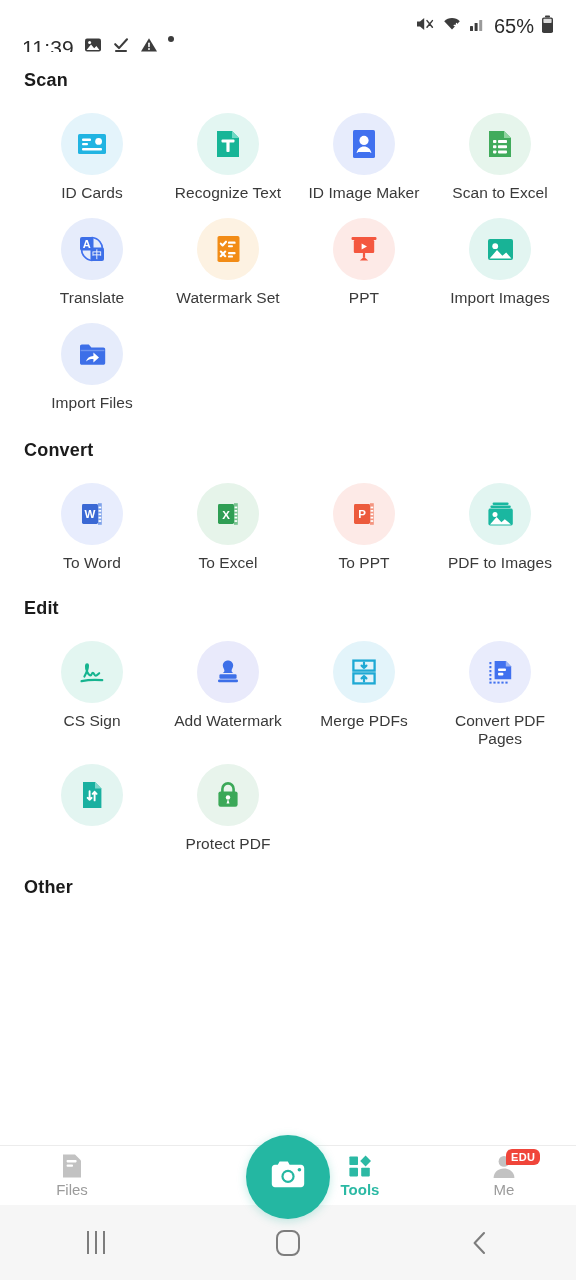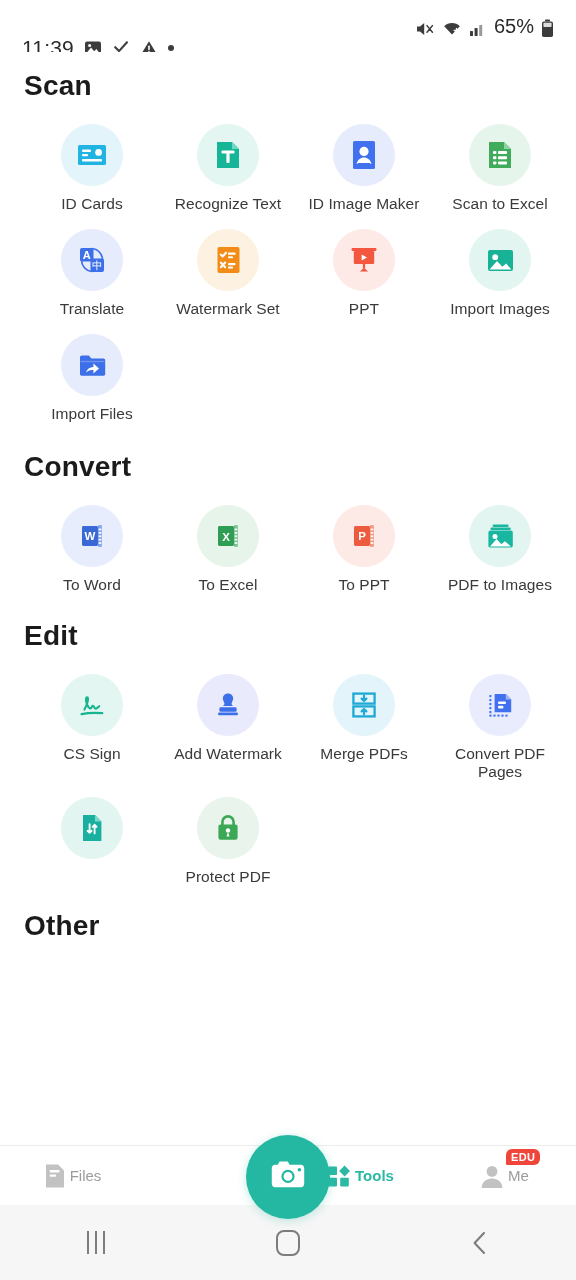--- a/index.html
+++ b/index.html
@@ -9,34 +9,34 @@
     font-family:"Liberation Sans", sans-serif;
     overflow:hidden;
   }
   .phone { position:relative; width:576px; height:1280px; background:#fff; }
 
   
   .statusbar{
     height:52px; display:flex; align-items:center;
     padding:0 22px; font-size:21px; color:#2b2b2b; font-weight:400;
   }
-  .sb-left{ display:flex; align-items:center; gap:10px;margin-top:44px; }
-  .sb-right{ margin-left:auto; display:flex; align-items:flex-end; gap:7px; }
+  .sb-left{ display:flex; align-items:flex-start; gap:10px;margin-top:44px; }
+  .sb-right{ margin-left:auto; display:flex; align-items:flex-start; gap:7px; }
   .sb-time{ font-size:21px; letter-spacing:.2px; color:#2b2b2b; }
   .sb-ic{ display:inline-flex; align-items:center; justify-content:center; }
   .sb-dot{ width:6px;height:6px;border-radius:50%;background:#3c3c3c;display:inline-block; }
   .sb-pct{ font-size:20px; color:#2b2b2b; }
 
   
   .content{
     position:absolute; top:52px; left:0; right:0; bottom:135px;
     overflow:hidden; background:#fff;
   }
   .section-title{
-    font-size:28px; font-weight:700; color:#1b1b1b;
+    font-size:18px; font-weight:700; color:#1b1b1b;
     padding:0 0 0 24px; letter-spacing:.2px;
   }
   .s-scan{ margin-top:18px; }
   .s-convert{ margin-top:28px; }
   .s-edit{ margin-top:26px; }
   .s-other{ margin-top:24px; }
 
   .grid{
     display:grid; grid-template-columns:repeat(4,1fr);
     row-gap:4px; padding:10px 8px 0 24px;
@@ -56,21 +56,21 @@
     line-height:18px; max-width:116px; letter-spacing:.05px;
   }
 
   
   .tabbar{
     position:absolute; left:0; right:0; bottom:75px; height:60px;
     background:#fff; border-top:1px solid #ececec;
     display:flex; align-items:stretch; z-index:5;
   }
   .tab{
-    flex:1; display:flex; flex-direction:row;
+    flex:1; display:flex; flex-direction:column;
     align-items:center; justify-content:center; gap:3px; cursor:pointer;
     position:relative;
   }
   .tab-label{ font-size:15px; color:#9b9b9b; line-height:16px; }
   .tab.active .tab-label{ color:#2bb9a4; font-weight:700; }
   .tab-spacer{ flex:1; }
   .tab-icon{ height:26px; display:flex; align-items:flex-end; }
   .badge{
     position:absolute; top:3px; left:50%; margin-left:2px;
     background:#f0453a; color:#fff; font-size:11px; font-weight:700;

